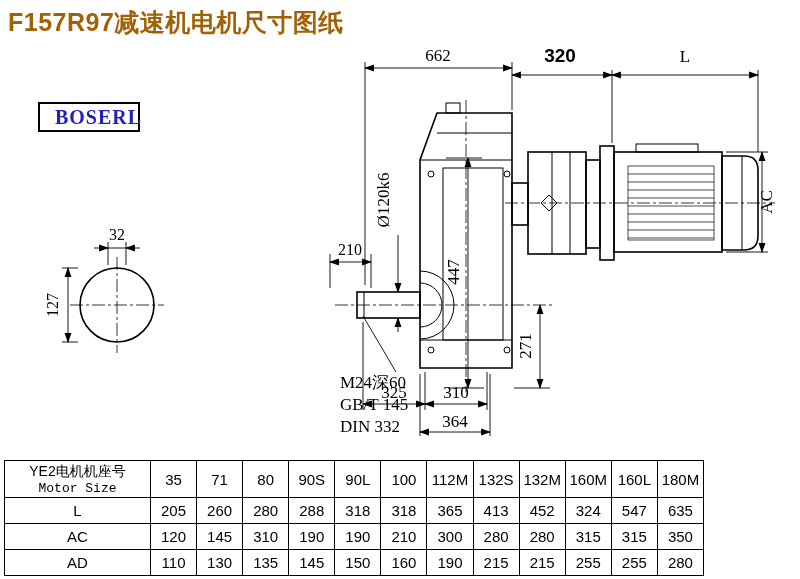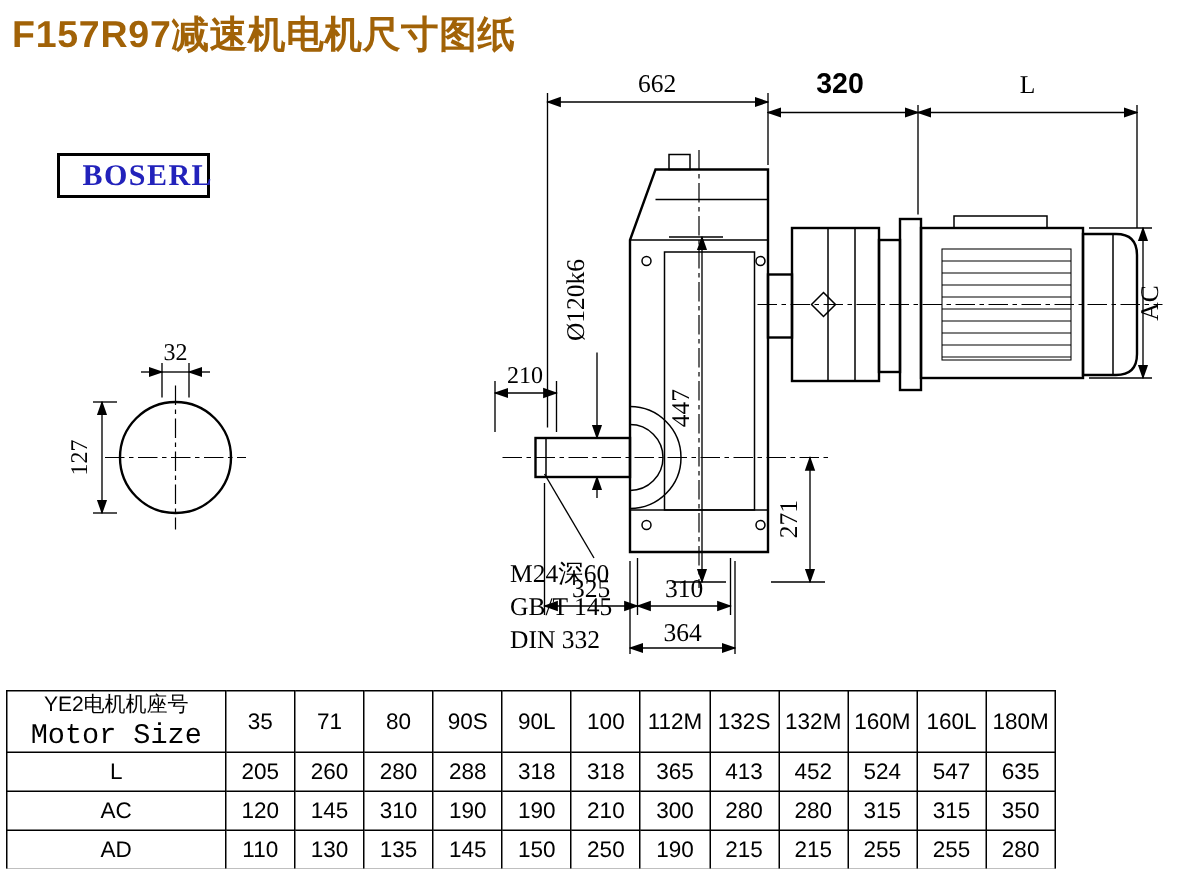--- a/index.html
+++ b/index.html
@@ -24,21 +24,21 @@
   .dt-s{ font-size:16px; }
   .dt-b{ font-family:"Liberation Sans", sans-serif; font-weight:bold; font-size:19px; }
 
   table.size-table { position:absolute; left:4px; top:460px; width:700px;
            border-collapse:collapse; table-layout:fixed; font-size:15px; color:#000; }
   .size-table th, .size-table td { border:1px solid #000; text-align:center;
            padding:0; font-weight:normal; overflow:hidden; }
   .size-table thead tr { height:37px; }
   .size-table tbody tr { height:26px; }
   .size-table th.size-head { width:146px; font-size:14px; }
-  .size-head .mono { font-family:"Liberation Mono", monospace; font-size:19px; }
+  .size-head .mono { font-family:"Liberation Mono", monospace; font-size:13px; }
 </style>
 </head>
 <body>
 
 <div class="stage">
 
   <div class="title" style="color: #a16207;">F157R97减速机电机尺寸图纸</div>
   <div class="brand">
     <span style="color: rgb(34, 34, 187);">BOSERL</span>
   </div>
@@ -200,21 +200,21 @@
           <td>L</td>
           <td>205</td>
           <td>260</td>
           <td>280</td>
           <td>288</td>
           <td>318</td>
           <td>318</td>
           <td>365</td>
           <td>413</td>
           <td>452</td>
-          <td>524</td>
+          <td>324</td>
           <td>547</td>
           <td>635</td>
         </tr>
         <tr>
           <td>AC</td>
           <td>120</td>
           <td>145</td>
           <td>310</td>
           <td>190</td>
           <td>190</td>
@@ -226,21 +226,21 @@
           <td>315</td>
           <td>350</td>
         </tr>
         <tr>
           <td>AD</td>
           <td>110</td>
           <td>130</td>
           <td>135</td>
           <td>145</td>
           <td>150</td>
-          <td>250</td>
+          <td>160</td>
           <td>190</td>
           <td>215</td>
           <td>215</td>
           <td>255</td>
           <td>255</td>
           <td>280</td>
         </tr>
       </tbody>
   </table>
 

